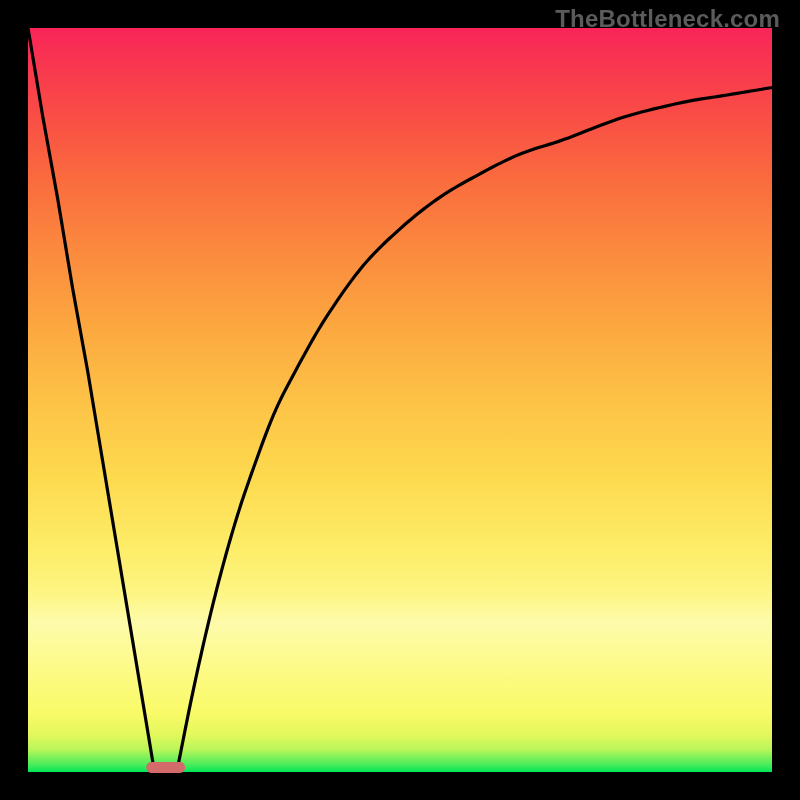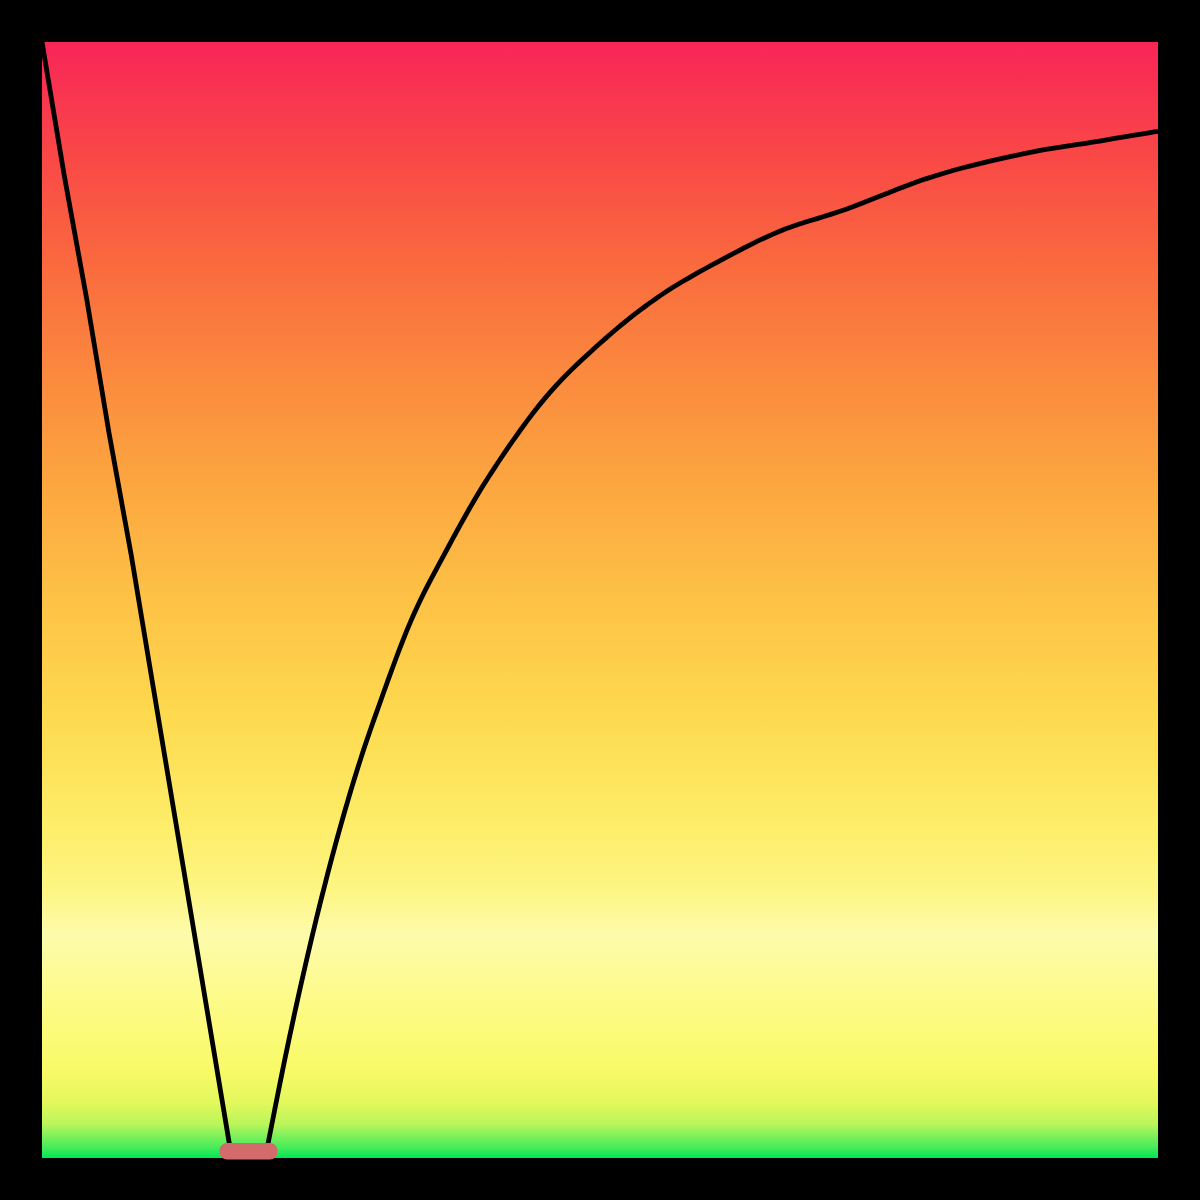--- a/index.html
+++ b/index.html
@@ -71,20 +71,21 @@
   }
   .marker {
     fill: #d36b6b;
     stroke: none;
   }
 </style>
 </head>
 <body>
 
 <div class="frame">
+  <div class="watermark">TheBottleneck.com</div>
   <div class="plot">
     <svg class="curves" viewBox="0 0 744 744" preserveAspectRatio="none">
       <path id="curve-left" class="curve" d="M0.00 0.00 L14.88 89.28 L29.76 171.12 L44.64 260.40 L59.52 342.24 L74.40 431.52 L89.28 520.80 L104.16 610.08 L111.60 654.72 L119.04 699.36 L126.48 744.00"></path>
       <path id="curve-right" class="curve" d="M148.80 744.00 L149.69 739.54 L150.82 733.76 L152.17 726.91 L153.68 719.24 L155.31 710.99 L157.01 702.40 L158.75 693.72 L160.47 685.19 L162.13 677.07 L163.68 669.60 L165.17 662.57 L166.66 655.61 L168.14 648.73 L169.63 641.92 L171.12 635.19 L172.61 628.53 L174.10 621.95 L175.58 615.44 L177.07 609.00 L178.56 602.64 L180.05 596.35 L181.54 590.14 L183.02 584.00 L184.51 577.94 L186.00 571.95 L187.49 566.04 L188.98 560.19 L190.46 554.43 L191.95 548.74 L193.44 543.12 L194.93 537.58 L196.42 532.11 L197.90 526.71 L199.39 521.40 L200.88 516.15 L202.37 510.98 L203.86 505.88 L205.34 500.86 L206.83 495.91 L208.32 491.04 L209.77 486.34 L211.18 481.87 L212.55 477.57 L213.91 473.36 L215.29 469.19 L216.71 464.97 L218.19 460.65 L219.75 456.16 L221.41 451.43 L223.20 446.40 L225.13 440.98 L227.19 435.21 L229.35 429.17 L231.59 422.95 L233.90 416.64 L236.23 410.33 L238.59 404.11 L240.94 398.07 L243.25 392.30 L245.52 386.88 L247.72 381.85 L249.86 377.12 L251.98 372.63 L254.09 368.31 L256.21 364.10 L258.38 359.92 L260.60 355.71 L262.90 351.41 L265.31 346.94 L267.84 342.24 L270.48 337.33 L273.20 332.30 L275.99 327.16 L278.85 321.94 L281.79 316.67 L284.80 311.35 L287.89 306.02 L291.05 300.70 L294.29 295.40 L297.60 290.16 L301.02 284.89 L304.56 279.51 L308.21 274.07 L311.94 268.61 L315.74 263.19 L319.56 257.84 L323.41 252.61 L327.24 247.54 L331.05 242.69 L334.80 238.08 L338.52 233.72 L342.24 229.57 L345.96 225.59 L349.68 221.77 L353.40 218.08 L357.12 214.51 L360.84 211.02 L364.56 207.61 L368.28 204.23 L372.00 200.88 L375.72 197.57 L379.44 194.33 L383.16 191.17 L386.88 188.08 L390.60 185.07 L394.32 182.13 L398.04 179.27 L401.76 176.48 L405.48 173.76 L409.20 171.12 L412.89 168.59 L416.52 166.18 L420.13 163.88 L423.72 161.66 L427.33 159.50 L430.98 157.37 L434.69 155.26 L438.48 153.14 L442.38 151.00 L446.40 148.80 L450.56 146.53 L454.85 144.22 L459.25 141.87 L463.72 139.51 L468.25 137.17 L472.83 134.87 L477.41 132.63 L481.99 130.47 L486.54 128.41 L491.04 126.48 L495.44 124.72 L499.73 123.15 L503.96 121.70 L508.18 120.35 L512.43 119.04 L516.75 117.73 L521.19 116.38 L525.80 114.93 L530.61 113.36 L535.68 111.60 L541.03 109.64 L546.63 107.49 L552.44 105.22 L558.42 102.85 L564.51 100.44 L570.68 98.03 L576.88 95.66 L583.06 93.39 L589.18 91.24 L595.20 89.28 L601.22 87.46 L607.34 85.71 L613.52 84.03 L619.72 82.44 L625.89 80.91 L631.98 79.46 L637.96 78.08 L643.77 76.78 L649.37 75.55 L654.72 74.40 L659.79 73.35 L664.60 72.44 L669.21 71.62 L673.65 70.89 L677.97 70.22 L682.22 69.58 L686.44 68.96 L690.67 68.33 L694.96 67.67 L699.36 66.96 L704.02 66.18 L709.00 65.35 L714.16 64.49 L719.36 63.63 L724.47 62.77 L729.36 61.96 L733.89 61.21 L737.93 60.53 L741.34 59.96 L744.00 59.52"></path>
       <rect id="marker" class="marker" rx="5" ry="5" x="118.30" y="734.04" width="38.69" height="11"></rect>
     </svg>
   </div>
 </div>
 
 </body></html>

